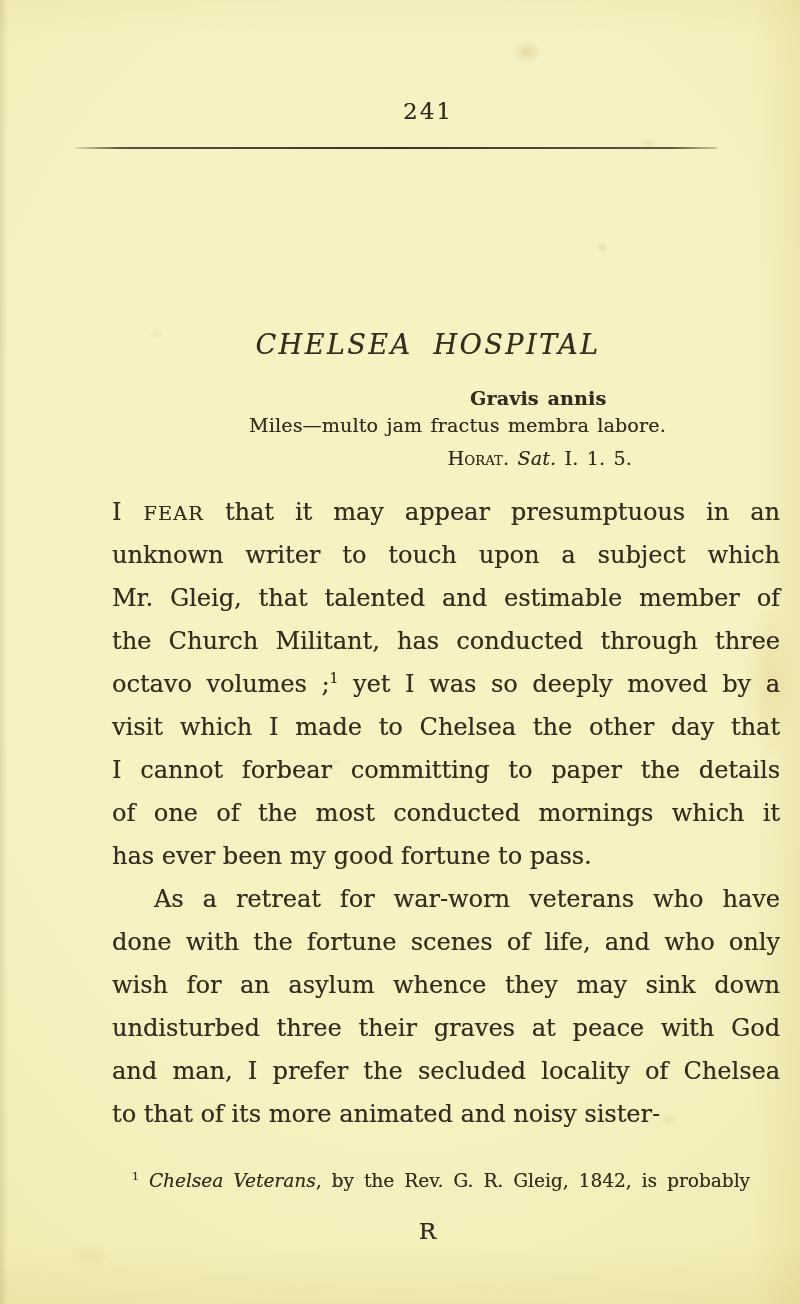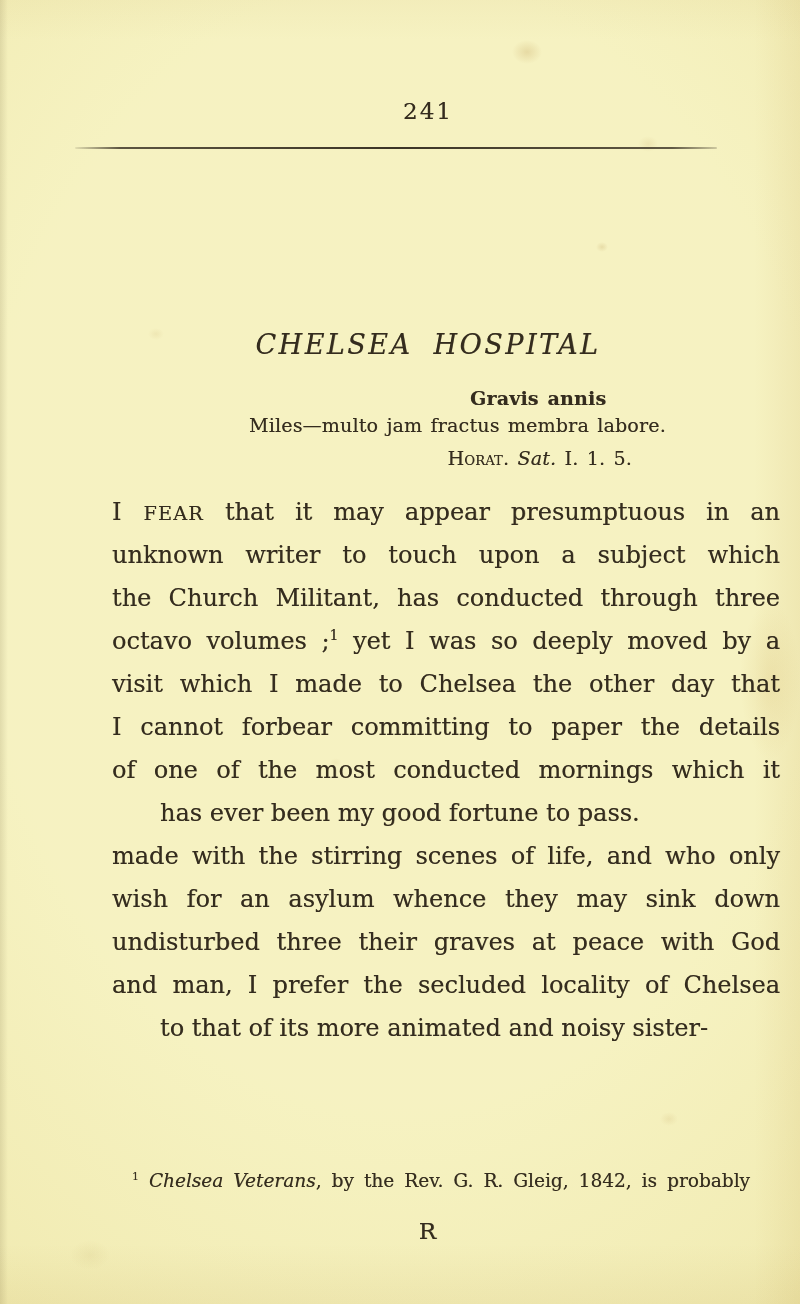--- a/index.html
+++ b/index.html
@@ -41,21 +41,21 @@
 
   .epi{position:absolute;font-size:19px;line-height:1;letter-spacing:0.2px;word-spacing:2px;}
   .epi1{left:428px;top:389px;font-weight:bold;}
   .epi2{left:207px;top:416px;}
   .epi3{left:350px;top:449px;width:240px;text-align:right;}
   .smallcaps{font-variant:small-caps;}
 
   .bodytext{position:absolute;left:70px;top:491px;width:668px;
     font-size:24px;line-height:43px;}
   .bl{text-align:justify;text-align-last:justify;height:43px;overflow:visible;}
-  .bl.last{text-align:left;text-align-last:left;margin-left:48px;}
+  .bl.last{text-align:left;text-align-last:left;}
   .bl.indent{text-indent:42px;}
   .sc-lead{letter-spacing:1px;}
   .sc-word{font-size:0.8em;letter-spacing:1.2px;}
   sup{font-size:0.58em;line-height:0;vertical-align:super;}
 
   .footnote{position:absolute;left:60px;top:1163px;width:648px;
     font-size:18.5px;line-height:35px;}
   .fn1{text-align:justify;text-align-last:justify;text-indent:30px;height:35px;}
   .fn2{text-align:left;}
 
@@ -91,31 +91,33 @@
     <span>I. 1. 5.</span>
   </div>
 
   <div class="bodytext ink">
     <div class="bl">
       <span class="sc-lead">I</span>
       <span class="sc-word">FEAR</span>
       <span>that it may appear presumptuous in an</span>
     </div>
     <div class="bl">unknown writer to touch upon a subject which</div>
+    <div class="bl">Mr. Gleig, that talented and estimable member of</div>
     <div class="bl">the Church Militant, has conducted through three</div>
     <div class="bl">
       <span>octavo volumes ;</span><sup>1</sup>
       <span>yet I was so deeply moved by a</span>
     </div>
     <div class="bl">visit which I made to Chelsea the other day that</div>
     <div class="bl">I cannot forbear committing to paper the details</div>
     <div class="bl">of one of the most conducted mornings which it</div>
     <div class="bl last">has ever been my good fortune to pass.</div>
 
-    <div class="bl">made with the stirring scenes of life, and who only</div>
+    <div class="bl indent">As a retreat for war-worn veterans who have</div>
+    <div class="bl">done with the fortune scenes of life, and who only</div>
     <div class="bl">wish for an asylum whence they may sink down</div>
     <div class="bl">undisturbed three their graves at peace with God</div>
     <div class="bl">and man, I prefer the secluded locality of Chelsea</div>
     <div class="bl last">to that of its more animated and noisy sister-</div>
   </div>
 
   <div class="footnote ink">
     <div class="fn1">
       <sup>1</sup>
       <i>Chelsea Veterans</i><span>, by the Rev. G. R. Gleig, 1842, is probably</span>

